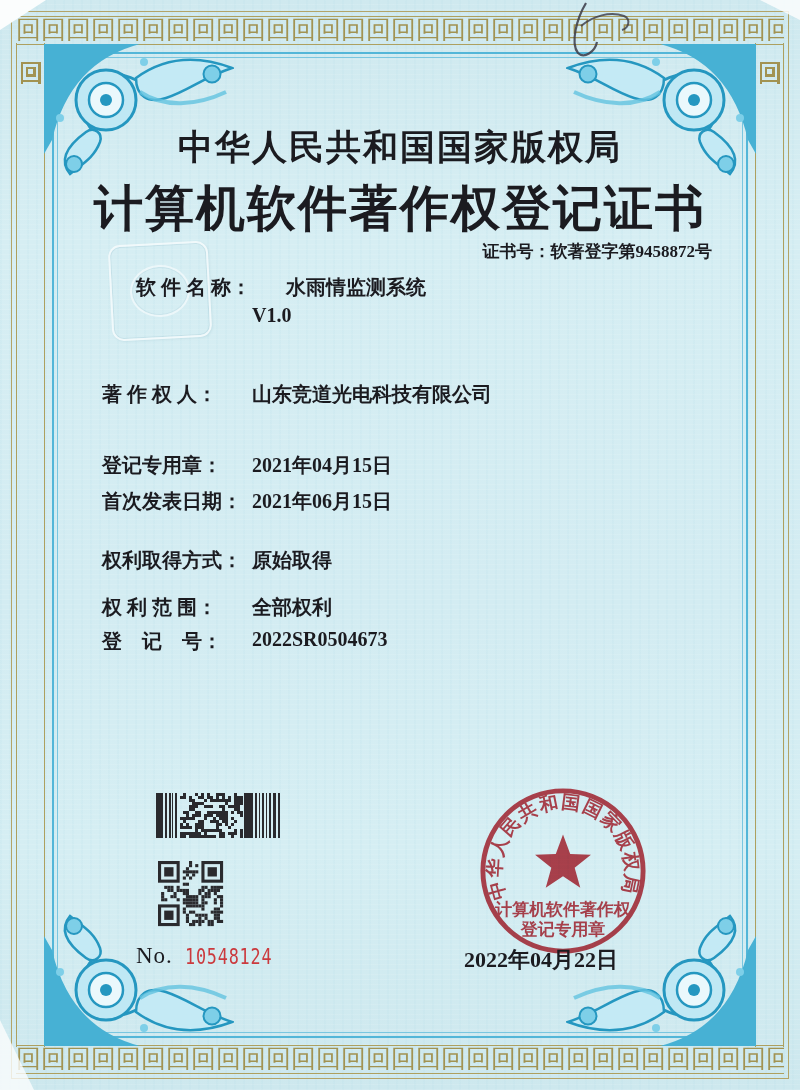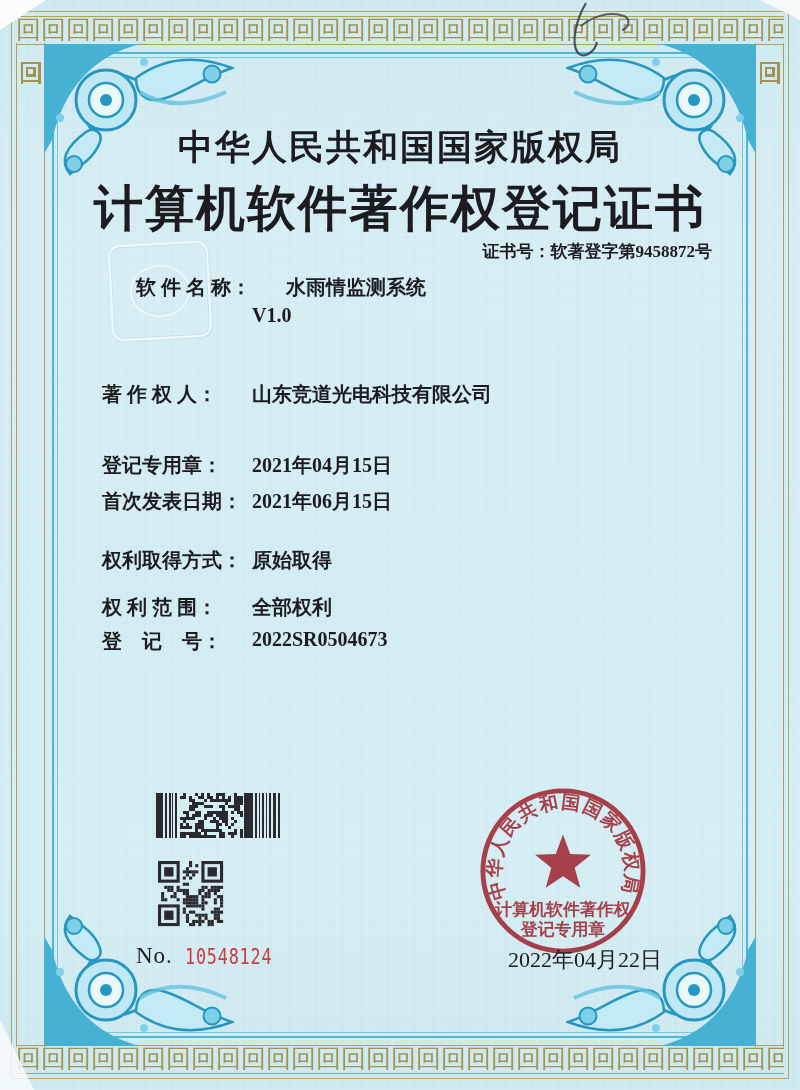--- a/index.html
+++ b/index.html
@@ -51,22 +51,22 @@
   .stmt .l2{white-space:nowrap;}
   
   .barcode{position:absolute;left:156px;top:793px;z-index:4;}
   .qrcode{position:absolute;left:158px;top:861px;z-index:4;}
   
   .serial{position:absolute;left:136px;top:943px;z-index:4;white-space:nowrap;}
   .serial .no{font-size:23px;font-weight:400;letter-spacing:1px;}
   .serial .num{display:inline-block;margin-left:12px;font-family:"DejaVu Sans Mono",monospace;
     color:#cb3a3e;font-size:21px;letter-spacing:1px;transform:scaleX(.8);
     transform-origin:left center;vertical-align:-1px;}
-  .issue-date{position:absolute;left:464px;top:945px;width:198px;text-align:right;
-    font-size:22px;font-weight:400;z-index:6;}
+  .issue-date{position:absolute;left:464px;top:945px;width:198px;text-align:left;
+    font-size:22px;font-weight:700;z-index:6;}
   .seal{position:absolute;left:474px;top:782px;width:178px;height:178px;z-index:5;
     mix-blend-mode:multiply;opacity:.93;}
   
   .scribble{position:absolute;left:540px;top:0;z-index:7;}
   .emboss{position:absolute;left:110px;top:243px;width:96px;height:92px;border-radius:12px;
     border:2px solid rgba(255,255,255,.65);
     box-shadow:inset 0 0 0 1px rgba(150,190,205,.28),1px 1px 2px rgba(150,190,205,.25);
     transform:rotate(-3deg);z-index:3;}
   .emboss .inner{position:absolute;left:18px;top:20px;width:56px;height:48px;border-radius:50%;
     border:2px solid rgba(255,255,255,.55);box-shadow:inset 0 0 0 1px rgba(150,190,205,.2);}

